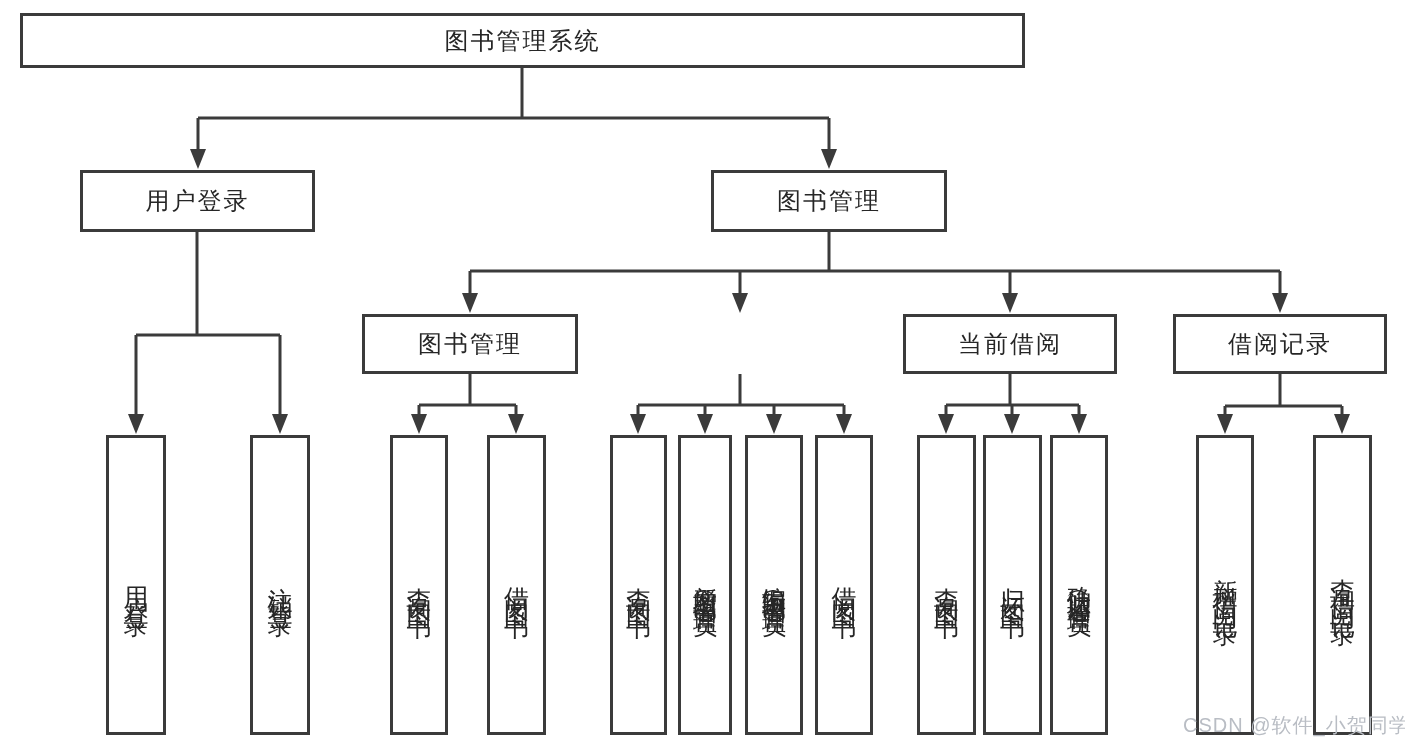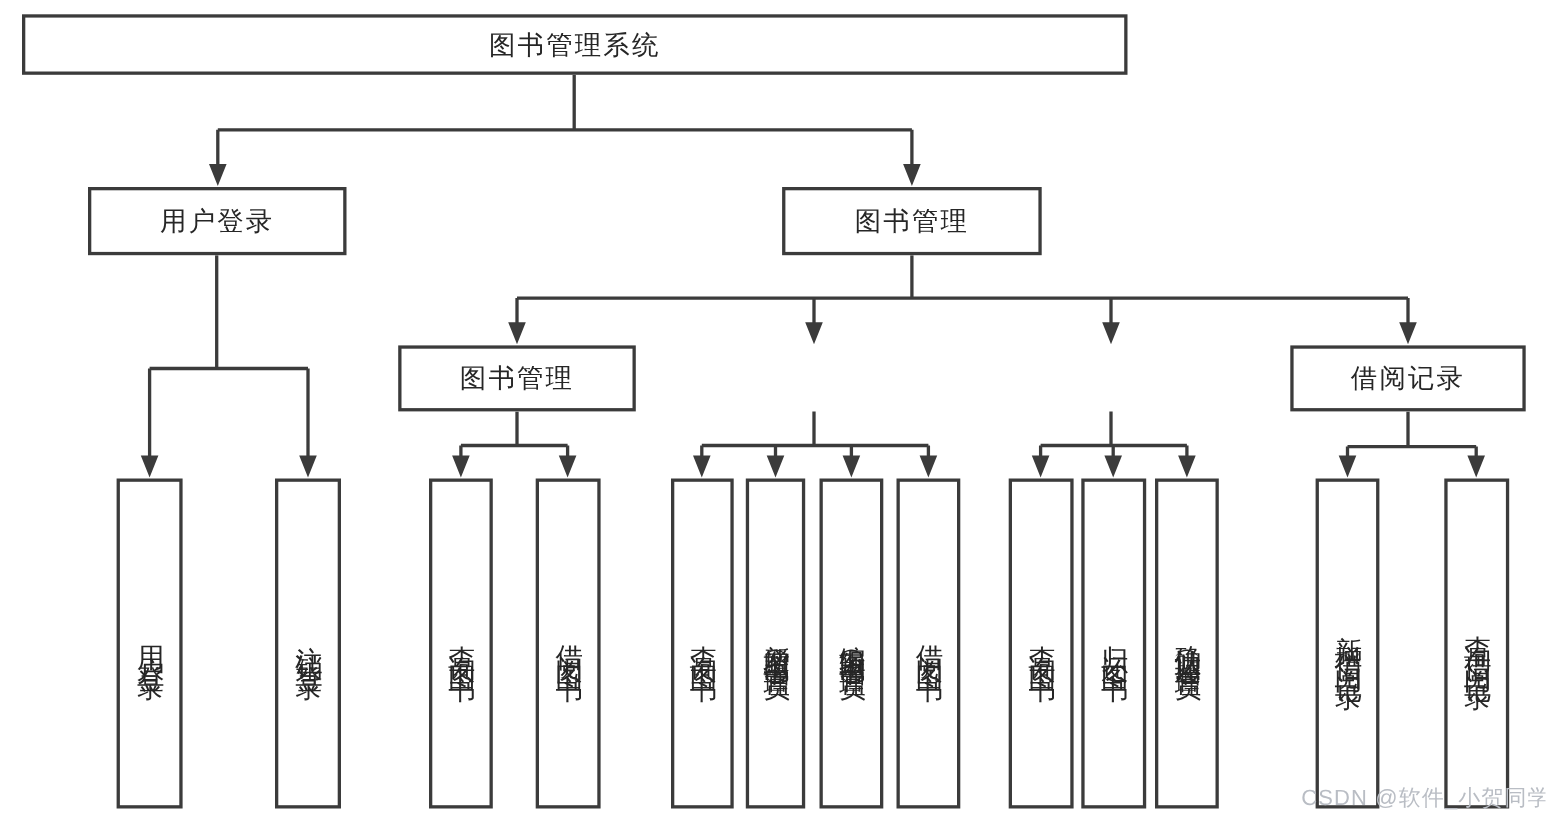--- a/index.html
+++ b/index.html
@@ -89,20 +89,23 @@
   <div class="node h-node" id="b0">
     <span>用户登录</span>
   </div>
   <div class="node h-node" id="b1">
     <span>图书管理</span>
   </div>
 
   <div class="node h-node" id="g0">
     <span>图书管理</span>
   </div>
+  <div class="node h-node" id="g2">
+    <span>当前借阅</span>
+  </div>
   <div class="node h-node" id="g3">
     <span>借阅记录</span>
   </div>
 
   <div class="node v-node" id="l0">
     <span>用户登录</span>
   </div>
   <div class="node v-node" id="l1">
     <span>注销登录</span>
   </div>

